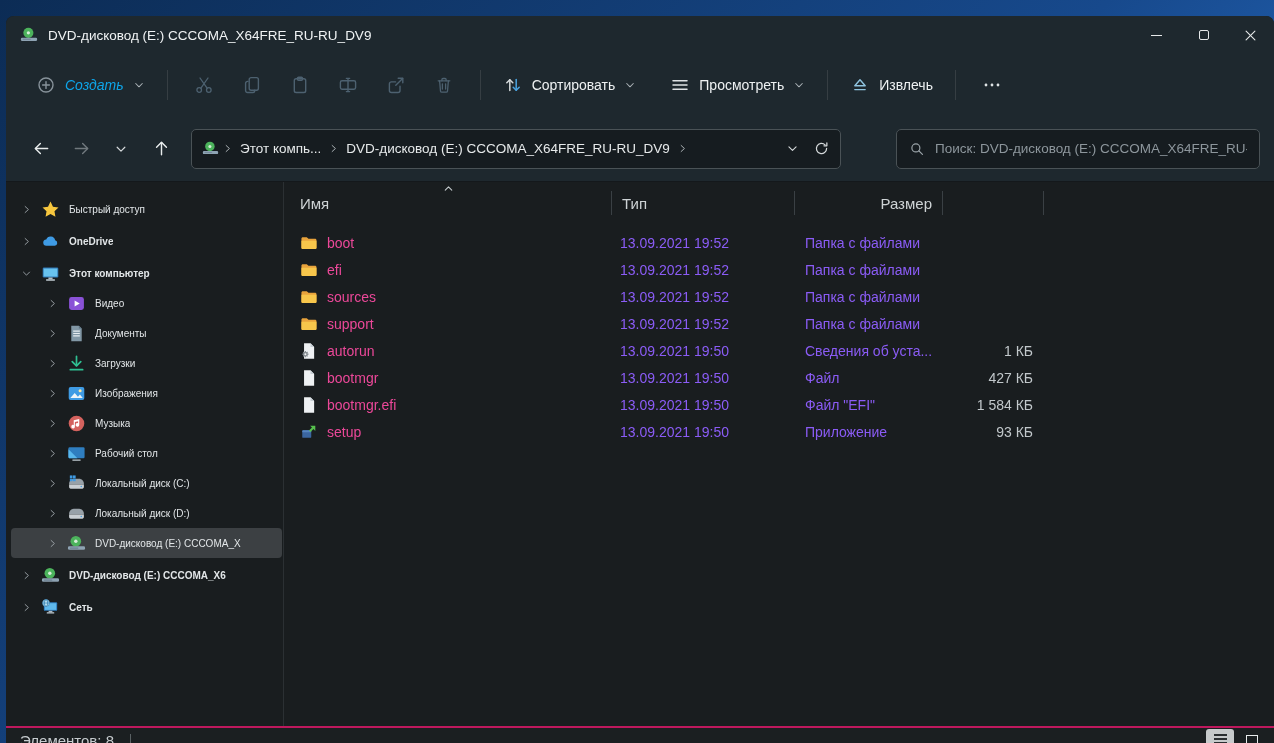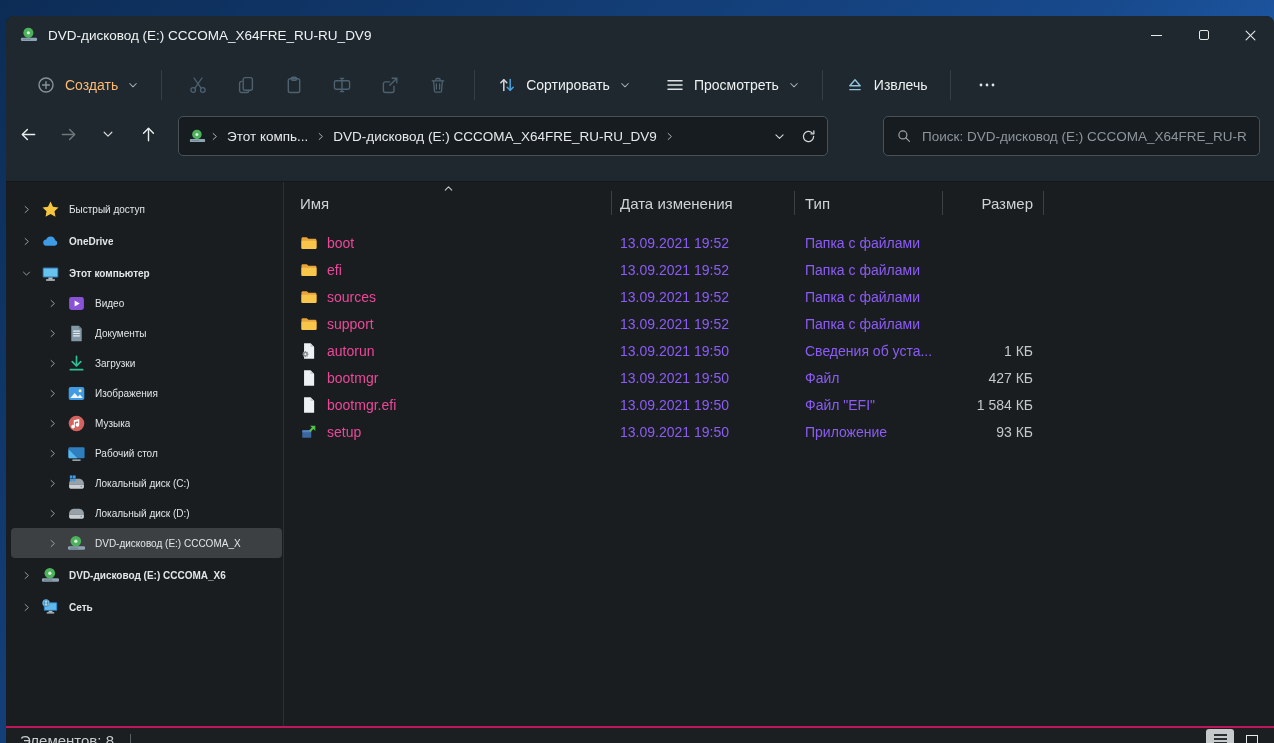--- a/index.html
+++ b/index.html
@@ -17,28 +17,28 @@
   .titlebar{ height:38px; background:#1e282e; display:flex; align-items:center; flex:0 0 auto; }
   .titlebar .app-ico{ margin-left:14px; width:18px; height:18px; }
   .titlebar .title{ margin-left:10px; font-size:13.5px; color:#f0f3f4; white-space:nowrap; }
   .win-controls{ margin-left:auto; display:flex; height:100%; }
   .win-btn{ width:47px; height:100%; display:flex; align-items:center; justify-content:center; background:transparent; border:none; cursor:default; }
   .min-glyph{ width:11px; height:1px; background:#e6e9ea; display:block; }
   .max-glyph{ width:10px; height:10px; border:1px solid #e6e9ea; border-radius:2px; display:block; }
   
   .toolbar{ height:62px; background:#1e282e; display:flex; align-items:center; padding:0 10px 0 20px; flex:0 0 auto; }
   .tb-btn{ display:flex; align-items:center; gap:9px; padding:8px 10px; border-radius:5px; background:transparent; border:none; font-size:14px; color:#eef1f2; font-family:inherit; }
-  .tb-btn.disabled{ color:#fdba74; }
+  .tb-btn.disabled{ color:#0ea5e9;font-style:italic; }
   .tb-ic{ width:20px; height:20px; }
   .ic-light{ color:#dfe3e5; } .ic-dim{ color:#4d6170; } .ic-dis{ color:#87929a; }
   .tb-sep{ width:1px; height:30px; background:#363e43; margin:0 12px; }
   .tb-iconbtn{ padding:8px 14px; }
   .chev{ width:12px; height:12px; color:#aab2b6; }
   
-  .navbar{ height:66px; background:#1e282e; display:flex; padding:0 14px 0 2px; flex:0 0 auto; border-bottom:1px solid #14181b; }
+  .navbar{ height:66px; background:#1e282e; display:flex; align-items:center; padding:0 14px 0 15px; flex:0 0 auto; border-bottom:1px solid #14181b; }
   .nav-btn{ width:40px; height:36px; display:flex; align-items:center; justify-content:center; background:transparent; border:none; border-radius:5px; }
   .nav-ic{ width:19px; height:19px; }
   .nav-ic.small{ width:14px; height:14px; }
   .addressbar{ margin-left:10px; width:650px; height:40px; background:#161c20; border:1px solid #4a5256; border-radius:5px; display:flex; align-items:center; padding:0 10px; font-size:13.5px; }
   .crumb{ color:#e6e9ea; white-space:nowrap; padding:3px 4px; border-radius:3px; background:transparent; border:none; font-size:13.5px; font-family:inherit; }
   .crumb-chev{ width:11px; height:11px; color:#b3b9bd; margin:0 3px; flex:0 0 auto; }
   .ab-right{ margin-left:auto; display:flex; align-items:center; gap:14px; }
   .searchbox{ margin-left:55px; flex:1; height:40px; background:#161c20; border:1px solid #4a5256; border-radius:5px; display:flex; align-items:center; padding:0 12px; gap:10px; }
   .searchbox input{ flex:1; background:transparent; border:none; outline:none; color:#c9ced1; font-size:13.5px; font-family:inherit; }
   .searchbox input::placeholder{ color:#8d969c; opacity:1; }
@@ -626,21 +626,20 @@
     </div>
 
     <div class="side-divider"></div>
 
     <div class="filearea">
       <div class="colheader">
         <svg class="sort-caret">
             <use href="#s-chevu"></use>
           </svg>
         <button class="ch-cell ch-name">Имя</button>
-        <button class="ch-cell ch-date">Дата изменения</button>
         <button class="ch-cell ch-type">Тип</button>
         <button class="ch-cell ch-size">Размер</button>
         <span class="colsep" style="left:327px"></span>
         <span class="colsep" style="left:510px"></span>
         <span class="colsep" style="left:658px"></span>
         <span class="colsep" style="left:759px"></span>
       </div>
 
       <div class="rows">
         <div class="row">

